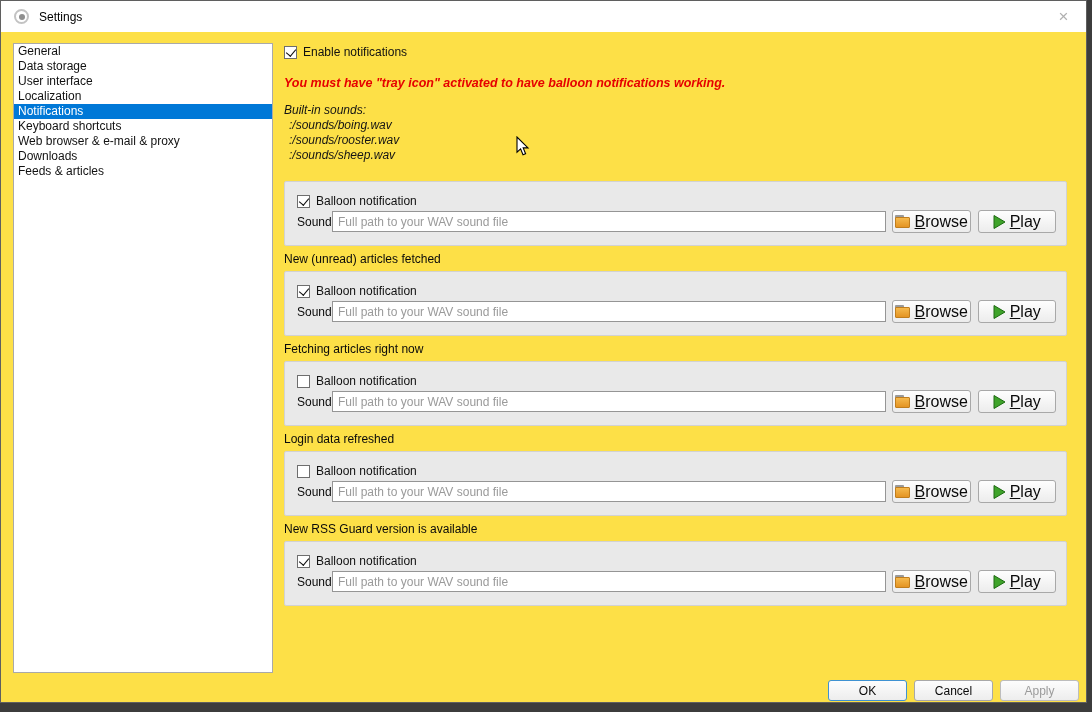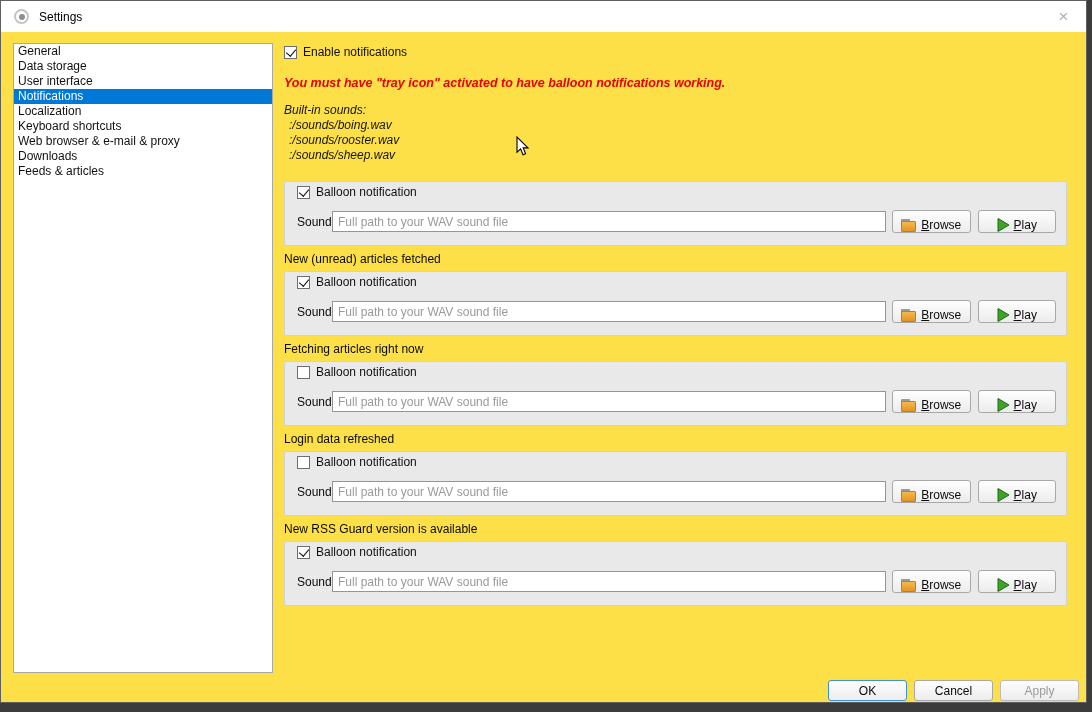--- a/index.html
+++ b/index.html
@@ -75,39 +75,39 @@
   .sounds div { height: 15px; line-height: 15px; }
   .sounds .snd-path { padding-left: 5px; }
   .section { margin-top: 0; }
   .sounds { margin-bottom: 18px; }
   .section-title { height: 13px; line-height: 13px; margin-bottom: 5px; color: #0a0a0a; }
   .panel {
     width: 783px; height: 65px;
     background: #e9e9e9; border: 1px solid #d2d2d2; border-radius: 2px;
     position: relative; margin-bottom: 7px;
   }
-  .panel .chk-row { position: absolute; left: 12px; top: 3px; }
+  .panel .chk-row { position: absolute; left: 12px; top: 12px; }
   .sound-row {
     position: absolute; left: 12px; top: 28px; right: 10px;
     display: flex; align-items: center;
   }
   .sound-label { width: 35px; flex: 0 0 auto; color: #0a0a0a; }
   .sound-input {
     height: 21px; width: 554px; flex: 0 0 auto;
     border: 1px solid #959595; background: #fff;
     font-family: "Liberation Sans", "DejaVu Sans", sans-serif;
     font-size: 12px; padding: 0 5px; color: #222; outline: none;
   }
   .sound-input::placeholder { color: #9a9a9a; opacity: 1; }
   .btn {
     height: 23px; width: 80px;
     border: 1px solid #a8a8a8; border-radius: 3px;
     background: linear-gradient(#fefefe, #ececec);
-    display: flex; align-items: flex-end; justify-content: center;
-    font-size: 12px; color: #0a0a0a; cursor: default;
+    display: flex; align-items: center; justify-content: center;
+    font-size: 16px; color: #0a0a0a; cursor: default;
   }
   .btn .mn { display: inline-block; }
   .btn .mn::first-letter { text-decoration: underline; }
   .browse-btn { margin-left: 6px; }
   .play-btn { margin-left: 7px; }
   
   .folder-icon { width: 16px; height: 13px; position: relative; margin-right: 4px; flex: 0 0 auto; }
   .folder-icon .f-back {
     position: absolute; left: 0; top: 0; width: 9px; height: 5px;
     background: #9a9a9a; border-radius: 1px 1px 0 0;
@@ -142,22 +142,22 @@
   <div class="titlebar">
     <span class="app-icon"></span>
     <span class="title-text">Settings</span>
     <span class="close-btn">×</span>
   </div>
 
   <div class="sidebar">
     <div class="sidebar-item">General</div>
     <div class="sidebar-item">Data storage</div>
     <div class="sidebar-item">User interface</div>
+    <div class="sidebar-item">Localization</div>
     <div class="sidebar-item selected">Notifications</div>
-    <div class="sidebar-item">Localization</div>
     <div class="sidebar-item">Keyboard shortcuts</div>
     <div class="sidebar-item">Web browser &amp; e-mail &amp; proxy</div>
     <div class="sidebar-item">Downloads</div>
     <div class="sidebar-item">Feeds &amp; articles</div>
   </div>
 
   <div class="content">
 
     <div class="chk-row">
       <span class="checkbox checked"></span>

